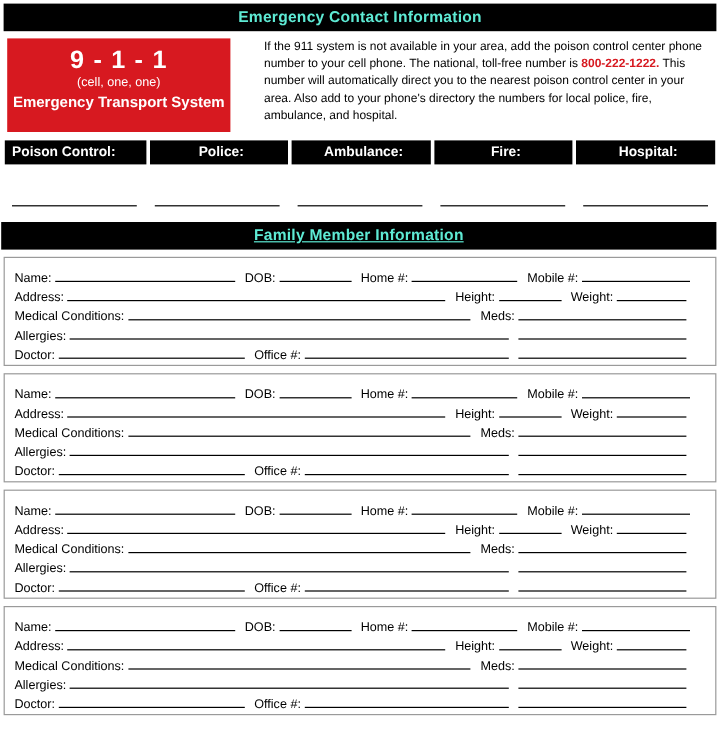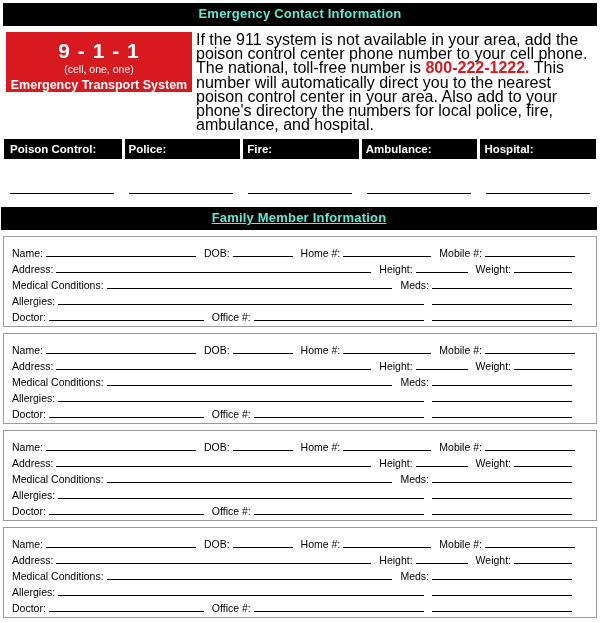--- a/index.html
+++ b/index.html
@@ -43,21 +43,21 @@
   
   .emerg-row {
     display: flex;
     align-items: flex-start;
     padding: 6px 6px 0 6px;
   }
   .badge {
     background: #d71920;
     color: #ffffff;
     width: 186px;
-    height: 60px;
+    height: 78px;
     box-sizing: border-box;
     text-align: center;
     padding-top: 8px;
     flex: 0 0 auto;
   }
   .badge .num {
     font-size: 21px;
     font-weight: bold;
     letter-spacing: 1px;
     line-height: 22px;
@@ -68,23 +68,23 @@
     margin-top: 1px;
   }
   .badge .sys {
     font-size: 12.5px;
     font-weight: bold;
     line-height: 15px;
     margin-top: 2px;
   }
   .emerg-text {
     flex: 1 1 auto;
-    font-size: 16px;
+    font-size: 10px;
     line-height: 14.2px;
-    padding-left: 4px;
+    padding-left: 28px;
     padding-top: 1px;
     text-align: left;
   }
   .hotline {
     color: #d71920;
     font-weight: bold;
   }
 
   
   .contact-bars {
@@ -97,20 +97,21 @@
     color: #ffffff;
     font-weight: bold;
     font-size: 11.5px;
     line-height: 16px;
     padding: 2px 0 2px 6px;
     flex: 1 1 0;
     text-align: left;
     white-space: nowrap;
   }
   .contact-bar.center {
+    text-align: center;
     padding-left: 4px;
   }
   .contact-lines {
     display: flex;
     margin: 0 4px 0 4px;
     gap: 3px;
     height: 30px;
   }
   .contact-line {
     flex: 1 1 0;
@@ -179,22 +180,22 @@
       <div class="sys">Emergency Transport System</div>
     </div>
     <div class="emerg-text">
       <span>If the 911 system is not available in your area, add the poison control center phone number to your cell phone. The national, toll-free number is </span><span class="hotline">800-222-1222.</span><span> This number will automatically direct you to the nearest poison control center in your area. Also add to your phone's directory the numbers for local police, fire, ambulance, and hospital.</span>
     </div>
   </div>
 
   <div class="contact-bars">
     <div class="contact-bar">Poison Control:</div>
     <div class="contact-bar center">Police:</div>
+    <div class="contact-bar center">Ambulance:</div>
     <div class="contact-bar center">Fire:</div>
-    <div class="contact-bar center">Ambulance:</div>
     <div class="contact-bar center">Hospital:</div>
   </div>
 
   <div class="contact-lines">
     <div class="contact-line"></div>
     <div class="contact-line"></div>
     <div class="contact-line"></div>
     <div class="contact-line"></div>
     <div class="contact-line"></div>
   </div>

